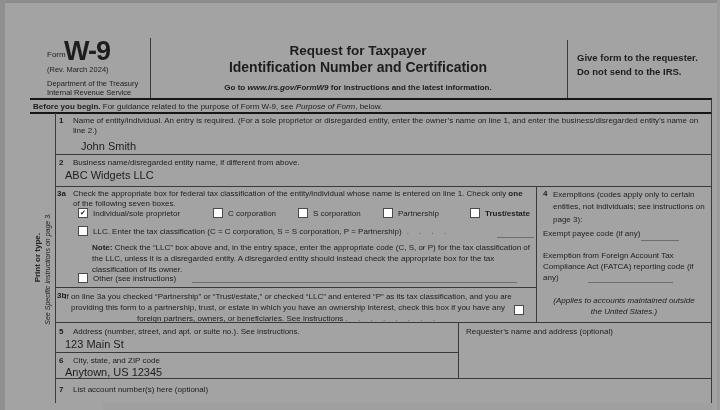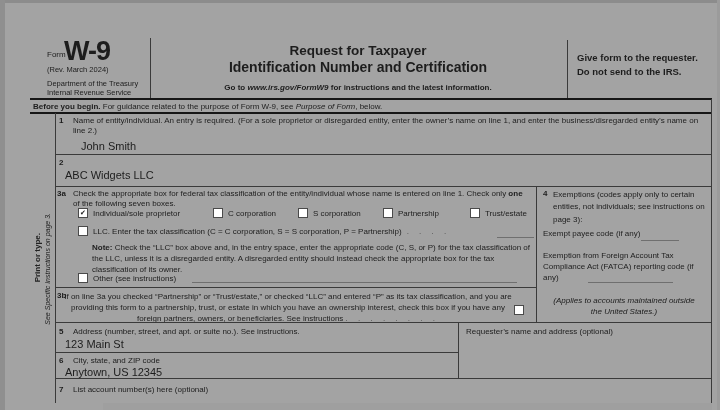--- a/index.html
+++ b/index.html
@@ -61,20 +61,21 @@
 
   <div class="vl" style="left:55px;top:113px;height:290px;"></div>
   <div class="vl" style="left:711px;top:99px;height:304px;"></div>
 
   <span class="abs num" style="left:59px;top:116px;">1</span>
   <div class="abs lb" style="left:73px;top:116px;width:632px;">Name of entity/individual. An entry is required. (For a sole proprietor or disregarded entity, enter the owner’s name on line 1, and enter the business/disregarded entity’s name on line 2.)</div>
   <div class="abs val" style="left:65px;top:140px;margin-left:16px;">John Smith</div>
   <div class="hl" style="left:55px;top:154px;width:656px;"></div>
 
   <span class="abs num" style="left:59px;top:158px;">2</span>
+  <div class="abs lb" style="left:73px;top:158px;width:632px;">Business name/disregarded entity name, if different from above.</div>
   <div class="abs val" style="left:65px;top:169px;">ABC Widgets LLC</div>
   <div class="hl" style="left:55px;top:186px;width:656px;"></div>
 
   <span class="abs num" style="left:57px;top:189px;">3a</span>
   <div class="abs lb" style="left:73px;top:189px;width:456px;">
     <span>Check the appropriate box for federal tax classification of the entity/individual whose name is entered on line 1. Check only </span><b>one</b><span> of the following seven boxes.</span>
   </div>
 
   <div class="abs cbrow" style="left:78px;top:208px;">
     <span class="cb">✔</span>
@@ -85,21 +86,21 @@
     <span>C corporation</span>
   </div>
   <div class="abs cbrow" style="left:298px;top:208px;">
     <span class="cb"></span>
     <span>S corporation</span>
   </div>
   <div class="abs cbrow" style="left:383px;top:208px;">
     <span class="cb"></span>
     <span>Partnership</span>
   </div>
-  <div class="abs cbrow" style="left:470px;top:208px;">
+  <div class="abs cbrow" style="left:470px;top:208px;font-weight:bold;">
     <span class="cb"></span>
     <span>Trust/estate</span>
   </div>
 
   <div class="abs cbrow" style="left:78px;top:226px;">
     <span class="cb"></span>
     <span>LLC. Enter the tax classification (C = C corporation, S = S corporation, P = Partnership)</span>
     <span class="dots">. . . .</span>
   </div>
   <div class="blank" style="left:497px;top:237px;width:37px;"></div>

